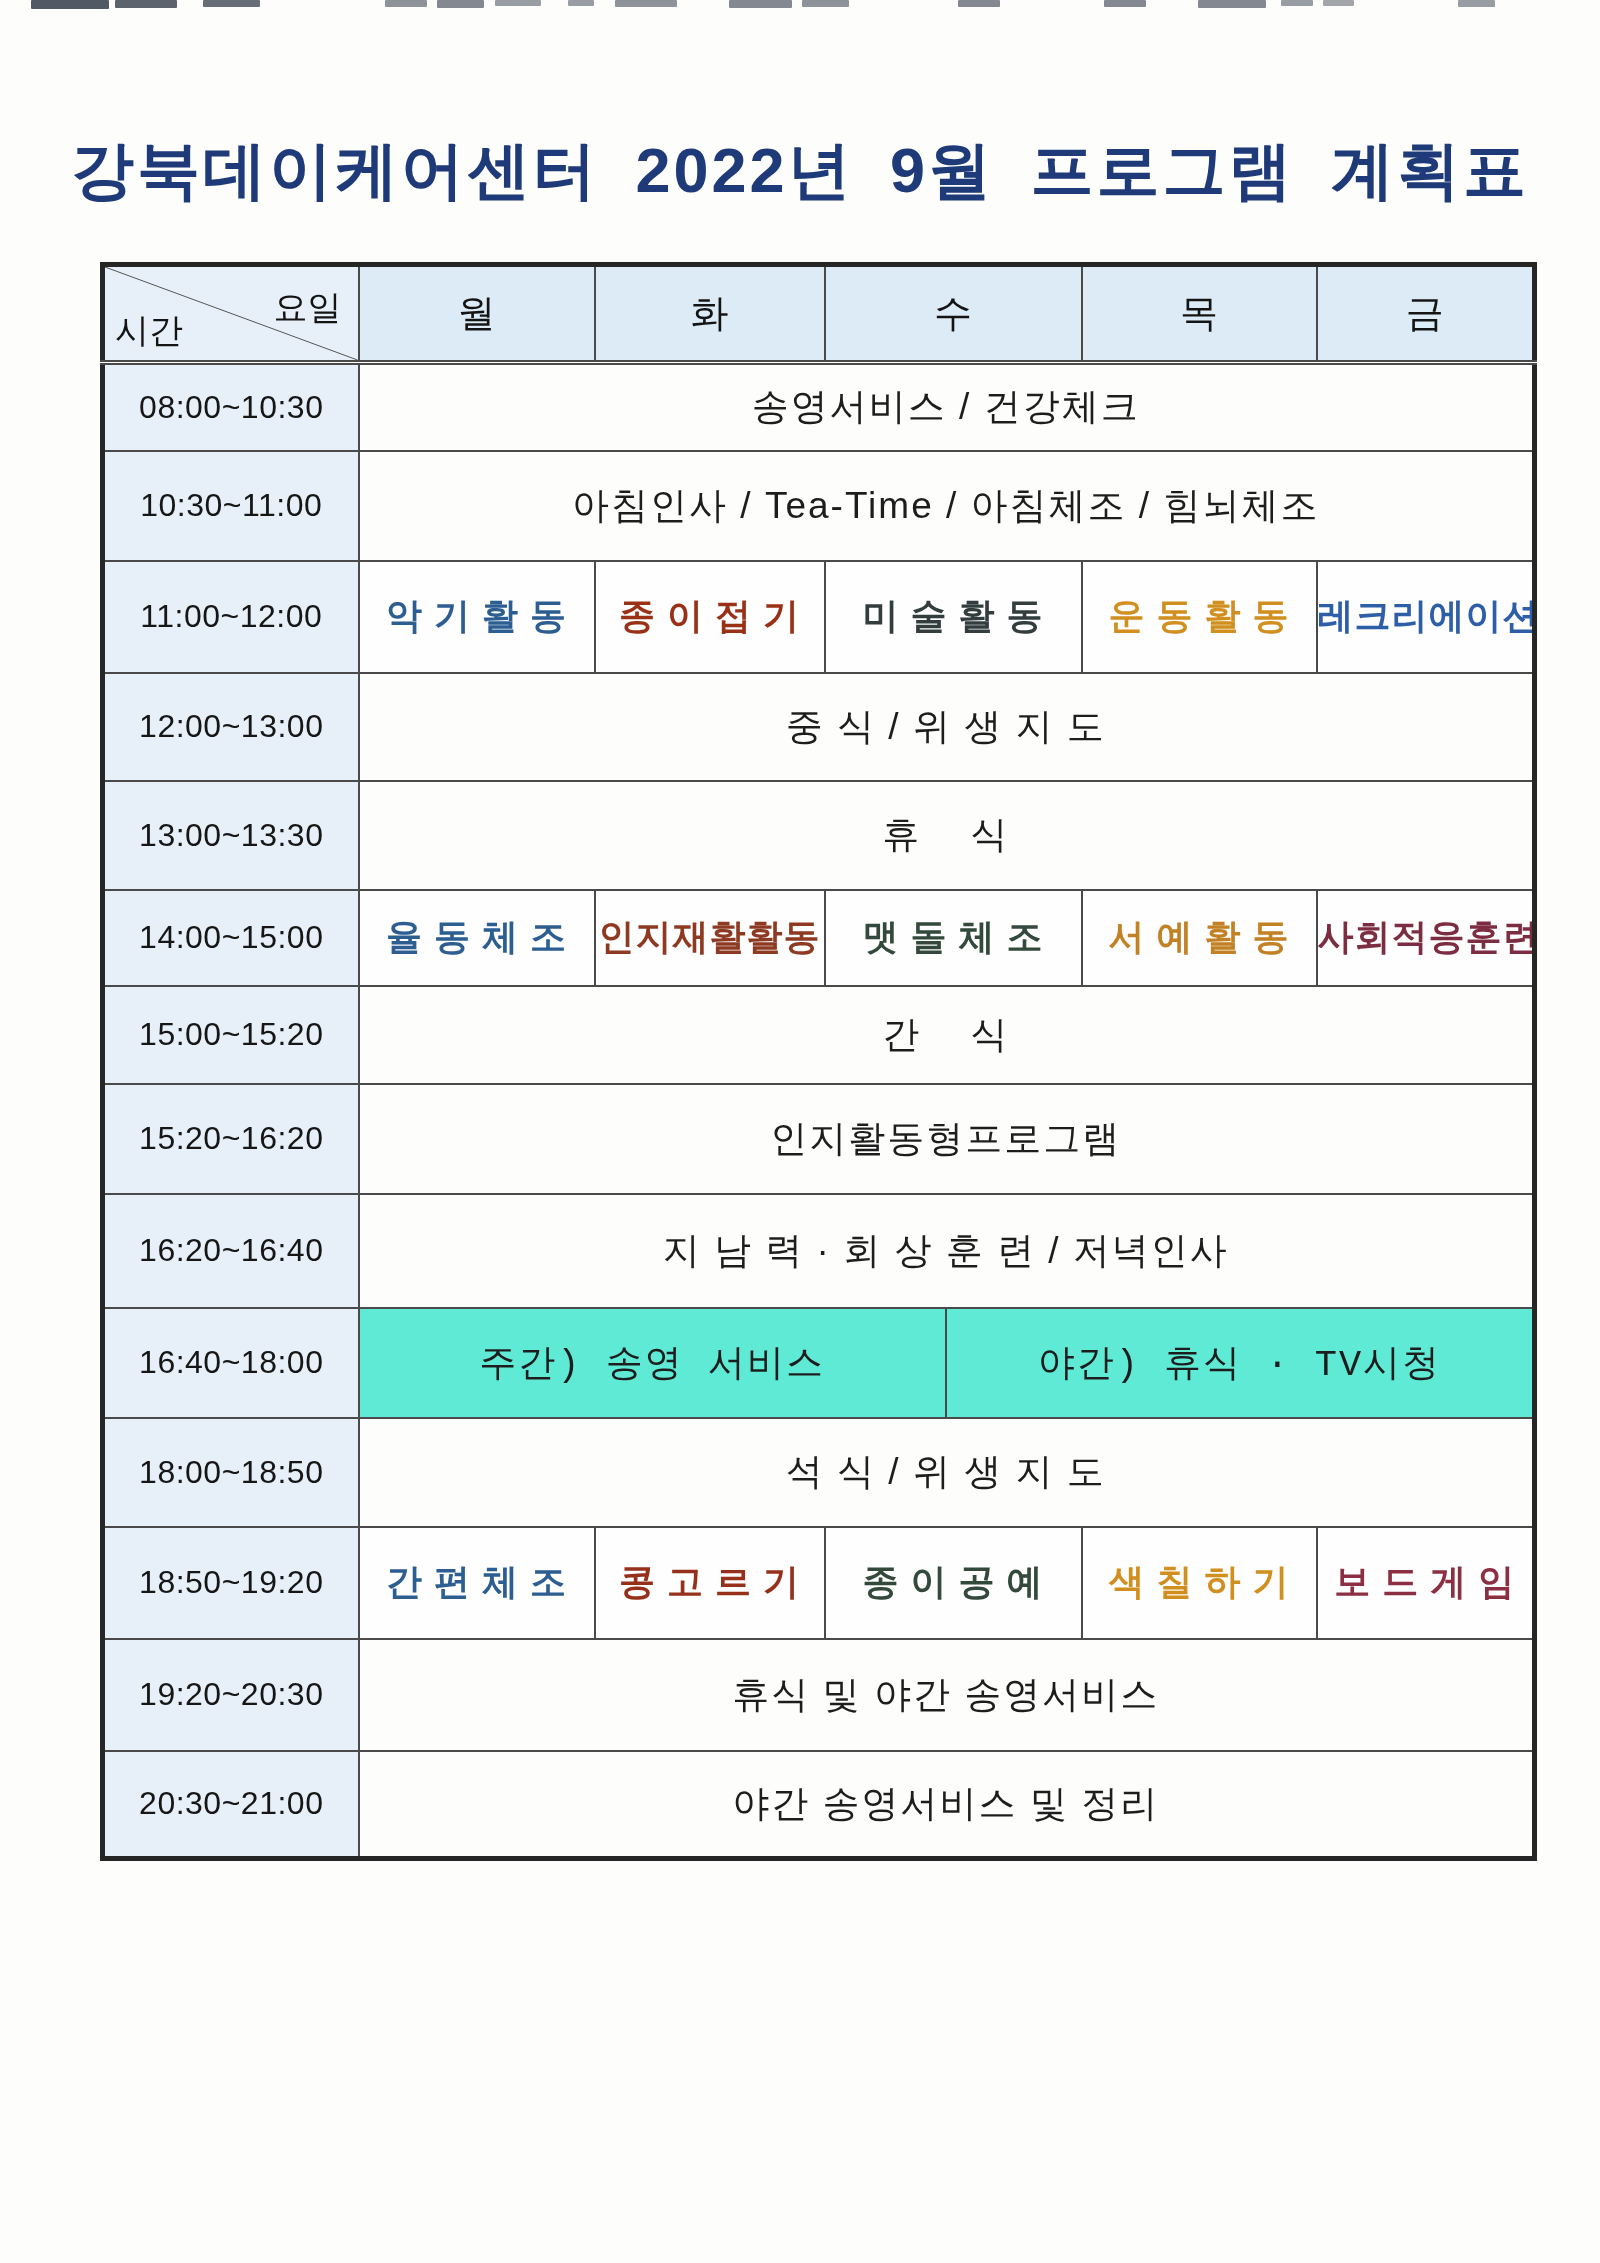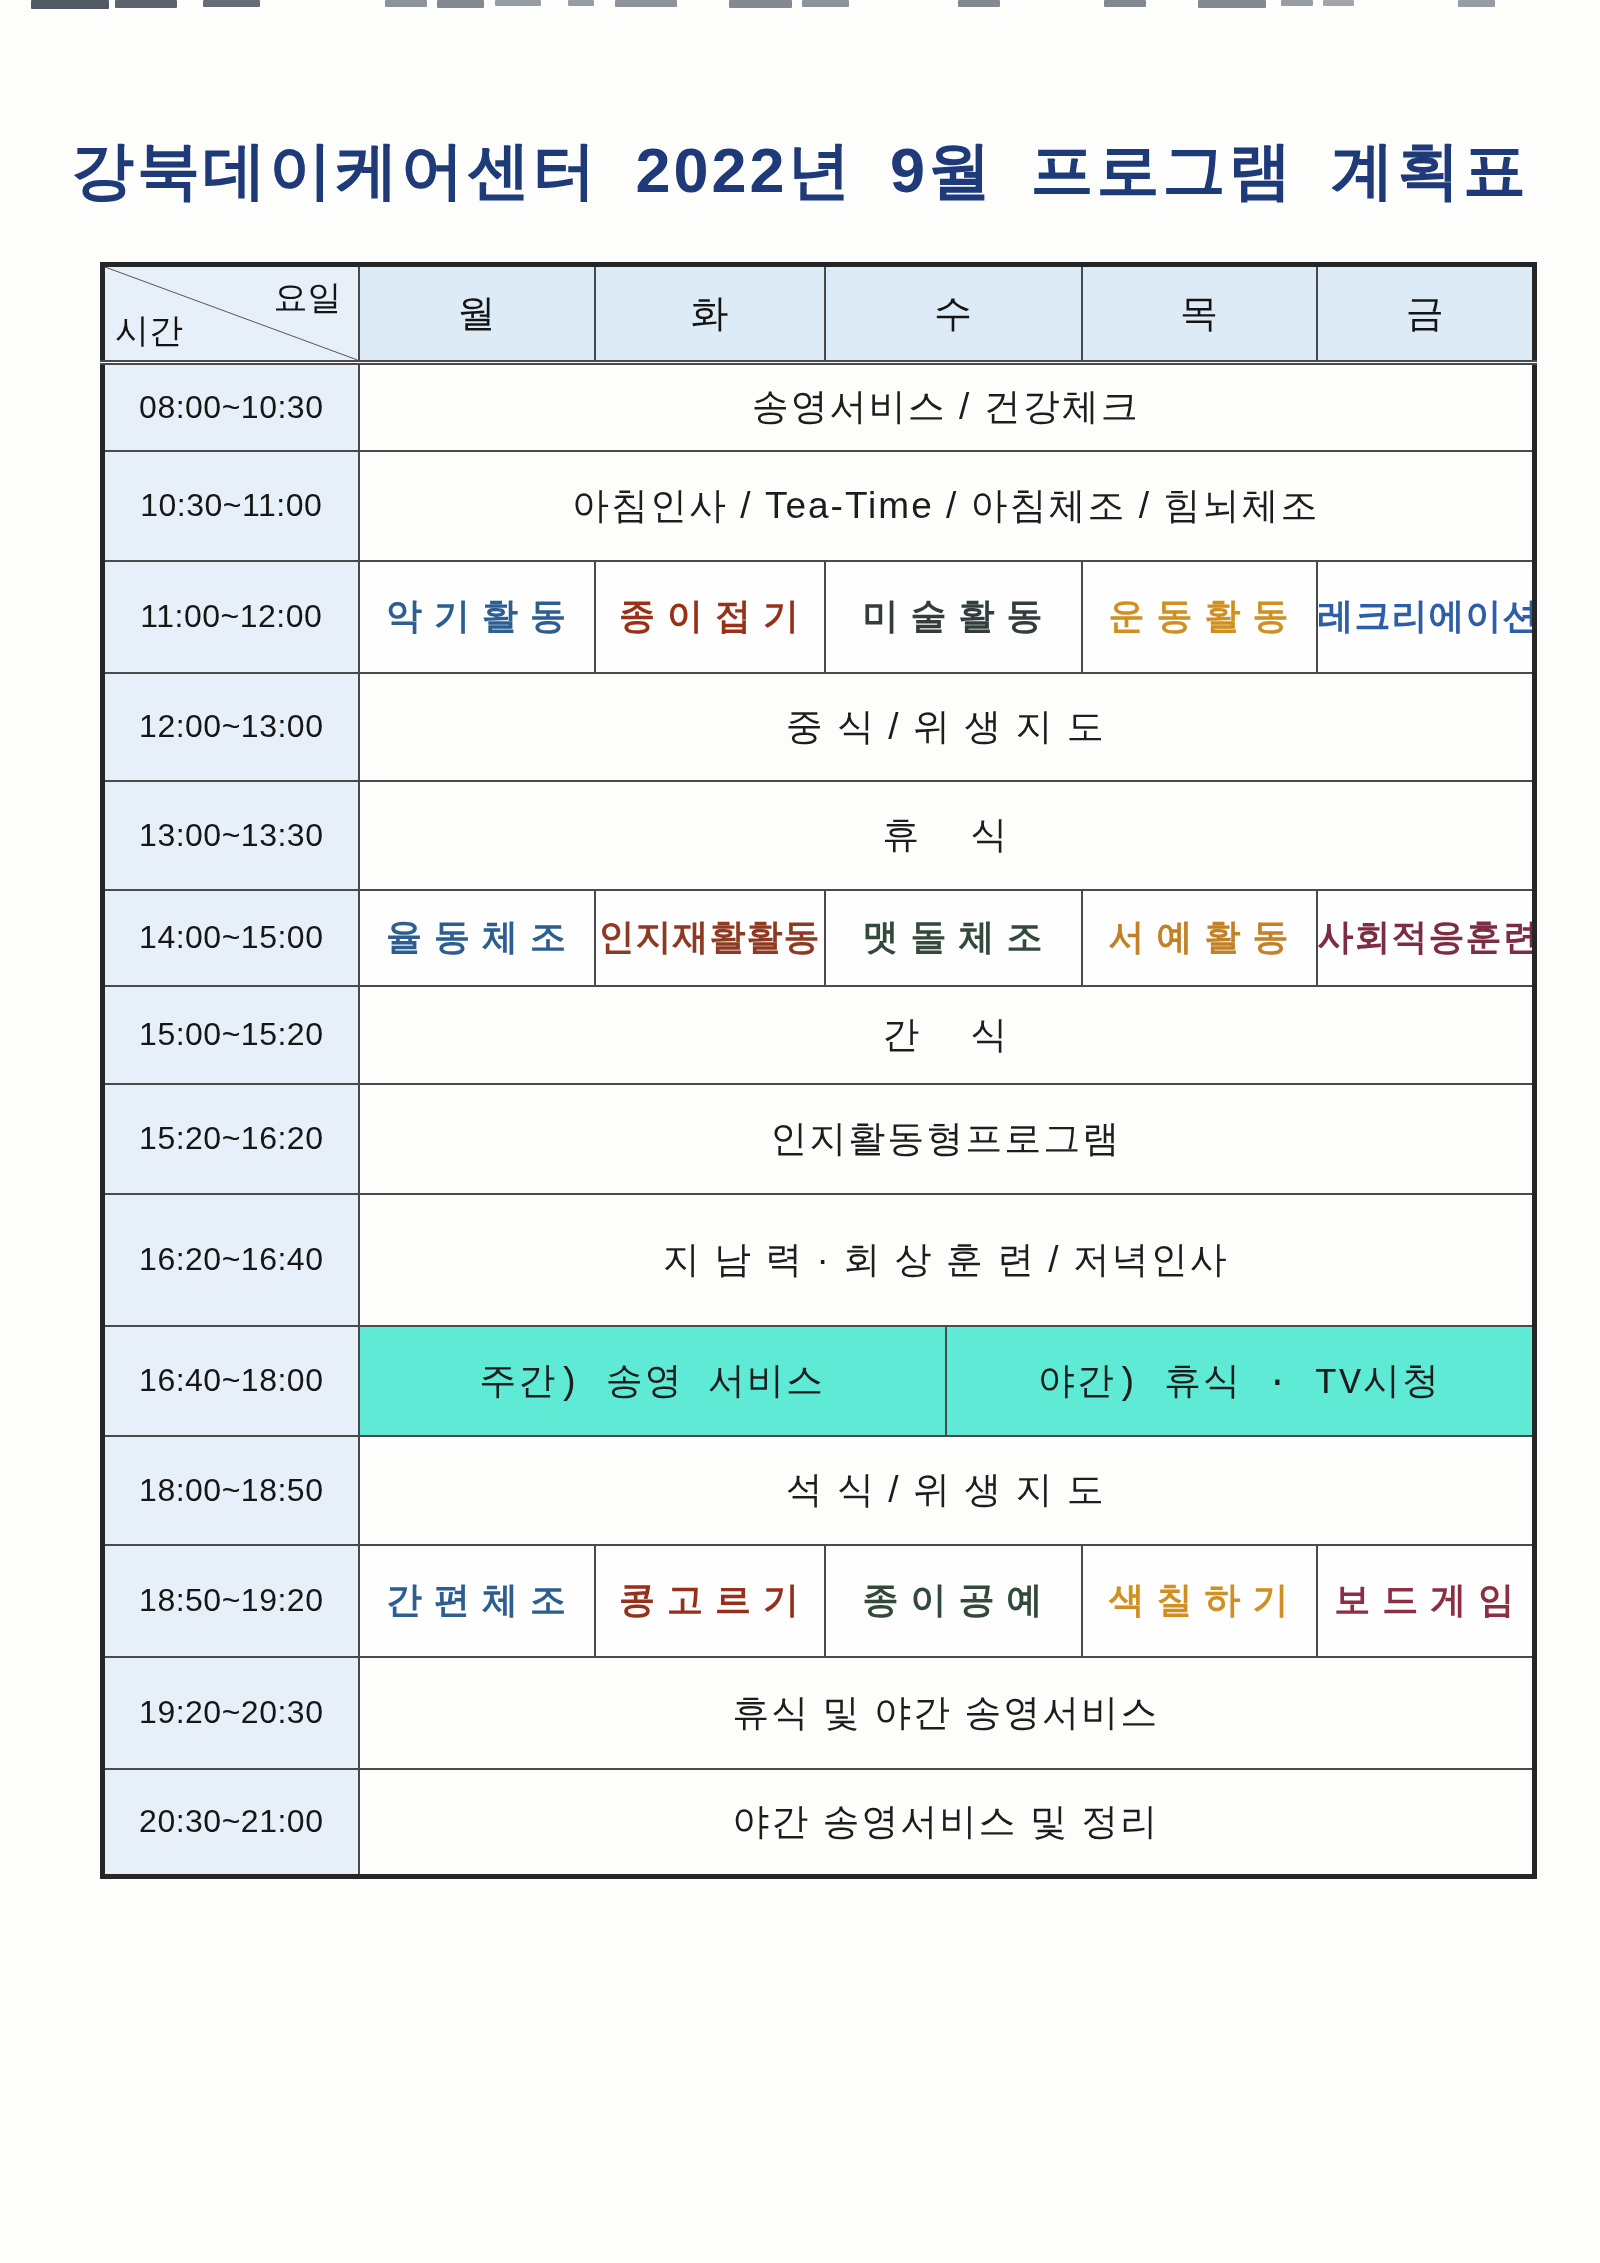--- a/index.html
+++ b/index.html
@@ -36,21 +36,21 @@
     padding:0;text-align:center;vertical-align:middle;
     overflow:hidden;
   }
   thead th{
     background:var(--color-header-bg,#dcebf5);
     font-size:38px;font-weight:normal;color:#141414;
     border-bottom:5px double var(--color-grid-line,#4a4a4a);
   }
   th.corner{position:relative;background:var(--color-time-col-bg,#e7f0f8);}
   th.corner svg{position:absolute;inset:0;width:100%;height:100%;display:block;}
-  .corner-day{position:absolute;top:8px;right:16px;font-size:34px;color:#141414;}
+  .corner-day{position:absolute;top:18px;right:16px;font-size:34px;color:#141414;}
   .corner-time{position:absolute;bottom:6px;left:10px;font-size:34px;color:#141414;}
 
   td.time-cell{
     background:var(--color-time-col-bg,#e7f0f8);
     font-size:32px;color:#161616;letter-spacing:0.5px;
   }
   td.span-cell{
     font-size:37px;letter-spacing:2px;color:var(--color-body-text,#1d1d1d);
     white-space:pre;background:#fdfdfc;
   }
@@ -150,21 +150,21 @@
         <td class="activity-cell" style="color: rgb(125, 45, 65);">사회적응훈련</td>
       </tr>
       <tr style="height:98px;margin-top:12px;">
         <td class="time-cell">15:00~15:20</td>
         <td class="span-cell" colspan="5">간    식</td>
       </tr>
       <tr style="height:110px;">
         <td class="time-cell">15:20~16:20</td>
         <td class="span-cell" colspan="5">인지활동형프로그램</td>
       </tr>
-      <tr style="height:132px;">
+      <tr style="height:114px;">
         <td class="time-cell">16:20~16:40</td>
         <td class="span-cell" colspan="5">지 남 력 · 회 상 훈 련 / 저녁인사</td>
       </tr>
       <tr style="height:110px;">
         <td class="time-cell">16:40~18:00</td>
         <td class="split-cell" colspan="5">
           <div class="split-wrap">
             <div class="split-half split-left">주간) 송영 서비스</div>
             <div class="split-half">야간) 휴식 · TV시청</div>
           </div>

